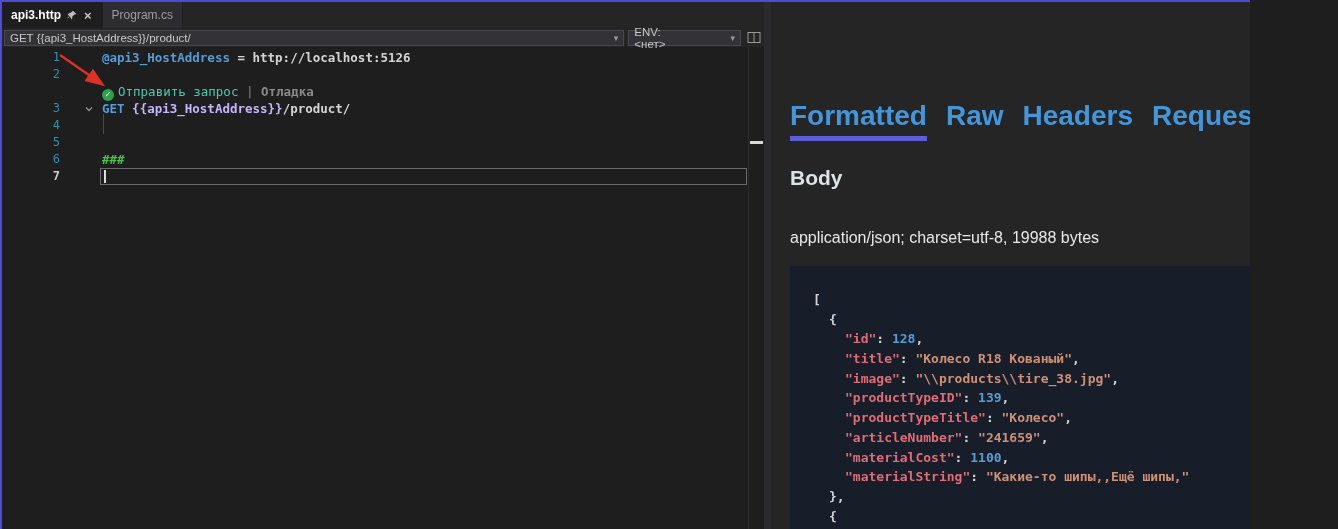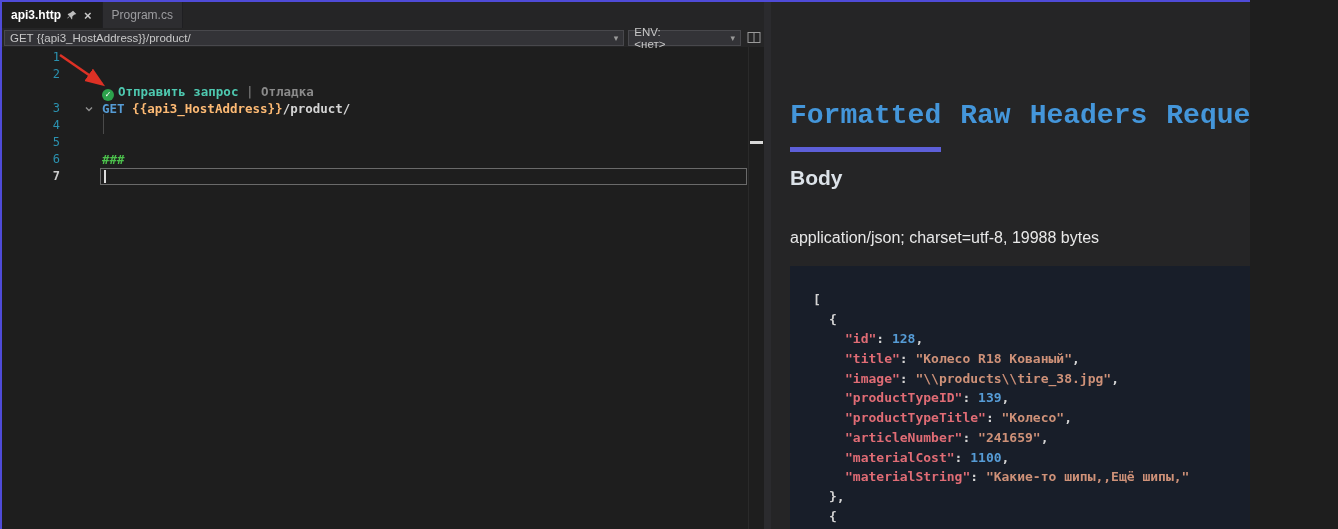--- a/index.html
+++ b/index.html
@@ -33,28 +33,28 @@
   .ed-rows { position:absolute; left:0; top:47px; right:16px; bottom:0;
              font-family:"DejaVu Sans Mono", monospace; font-size:12.5px; font-weight:bold; }
   .ed-row { position:relative; height:17px; line-height:17px; display:flex; white-space:pre; }
   .ln { width:58px; text-align:right; color:#2b91af; font-weight:normal; font-size:12px; }
   .ed-row.current .ln { color:#cbcbcb; font-weight:bold; }
   .fold { width:42px; position:relative; }
   .fold svg { position:absolute; left:24px; top:4px; }
   .code { flex:1; white-space:pre; color:#d4d4d4; }
 
   .c-blue  { color:#569cd6; }
-  .c-lblue { color:#fdba74; }
+  .c-lblue { color:#c4b5fd; }
   .c-fg    { color:#d4d4d4; }
   .c-green { color:#4cc14c; }
 
   .lens-ic { display:inline-flex; align-items:center; justify-content:center; width:12px; height:12px;
              border-radius:50%; background:#2ca24c; color:#ffffff; font-size:9px; font-weight:bold;
              margin-right:4px; vertical-align:-1px; }
-  .lens-run  { color:#4ec9b0; font-weight:bold; }
+  .lens-run  { color:#4ec9b0; font-weight:normal; }
   .lens-sep  { color:#6e6e6e; }
   .lens-debug{ color:#8a8a8a; }
 
   .guide { position:absolute; left:101px; top:-3px; bottom:0; width:1px; background:#4a4a4a; }
   .curbox { position:absolute; left:98px; right:1px; top:0; bottom:0; border:1px solid #6a6a6a; }
   .caret { position:absolute; left:102px; top:2px; bottom:2px; width:1.5px; background:#dcdcdc; }
 
   .vscroll { position:absolute; top:45px; right:0; width:16px; bottom:0; background:#1e1e1e;
              border-left:1px solid #2a2a2a; }
   .scroll-marker { position:absolute; left:1px; right:1px; top:94px; height:3px; background:#d8d8d8; }
@@ -72,21 +72,21 @@
   .status-row .val { color:#d4d4d4; }
   .val.green { color:#4cc152; }
   .s-status-lab { margin-right:12px; }
   .s-status-val { margin-right:22px; }
   .s-time-lab   { margin-right:8px; }
   .s-time-val   { margin-right:24px; }
   .s-size-lab   { margin-right:8px; }
 
   .resp-tabs { position:absolute; left:19px; top:98px; display:flex; gap:19px;
                font-size:28px; font-weight:bold; color:#4496da; }
-  .rtab { padding-bottom:16px; border-bottom:5px solid transparent; cursor:default;font-family:Liberation Mono, monospace; }
+  .rtab { padding-bottom:4px; border-bottom:5px solid transparent; cursor:default; }
   .rtab.active { border-bottom-color:#5d5fd8; }
 
   .body-heading { position:absolute; left:19px; top:164px; font-size:21px; font-weight:bold; color:#dce2e8; }
   .content-meta { position:absolute; left:19px; top:227px; font-size:16px; color:#e8e8e8; }
 
   .json-block { position:absolute; left:19px; top:264px; right:0; bottom:0; background:#181e29;
                 padding:24px 0 0 23px; overflow:hidden;
                 font-family:"DejaVu Sans Mono", monospace; font-size:13px; font-weight:bold; }
   .json-row { height:19.7px; line-height:19.7px; white-space:pre; }
   .c-key { color:#e06c75; }
@@ -128,21 +128,21 @@
       </div>
       <span class="split-icon">
         <svg width="14" height="13" viewBox="0 0 14 13">
             <rect x="1" y="1.5" width="12" height="10" fill="none" stroke="#9a9a9a" stroke-width="1"></rect>
             <line x1="7" y1="1.5" x2="7" y2="11.5" stroke="#9a9a9a" stroke-width="1"></line>
           </svg>
       </span>
     </div>
 
     <div class="ed-rows">
-        <div class="ed-row"><span class="ln">1</span><span class="fold"></span></div>
+        <div class="ed-row"><span class="ln">1</span><span class="fold"></span><span class="code"><span class="c-blue">@api3_HostAddress</span><span class="c-fg"> = </span><span class="c-fg">http://localhost:5126</span></span></div>
         <div class="ed-row"><span class="ln">2</span><span class="fold"></span><span class="code"></span></div>
         <div class="ed-row"><span class="ln"></span><span class="fold"></span><span class="code"><span class="lens-ic">✓</span><span class="lens-run">Отправить запрос</span><span class="lens-sep"> | </span><span class="lens-debug">Отладка</span></span></div>
         <div class="ed-row"><span class="ln">3</span><span class="fold"><svg width="10" height="10" viewBox="0 0 10 10">
               <polyline points="2,3.5 5,6.5 8,3.5" fill="none" stroke="#8f8f8f" stroke-width="1.4"></polyline>
             </svg></span><span class="code"><span class="c-blue">GET </span><span class="c-lblue">{{api3_HostAddress}}</span><span class="c-fg">/product/</span></span></div>
         <div class="ed-row"><span class="ln">4</span><span class="fold"></span><span class="guide"></span></div>
         <div class="ed-row"><span class="ln">5</span><span class="fold"></span><span class="code"></span></div>
         <div class="ed-row"><span class="ln">6</span><span class="fold"></span><span class="code"><span class="c-green">###</span></span></div>
         <div class="ed-row current"><span class="ln">7</span><span class="fold"></span><span class="code"></span><span class="curbox"></span><span class="caret"></span></div>
       </div>

